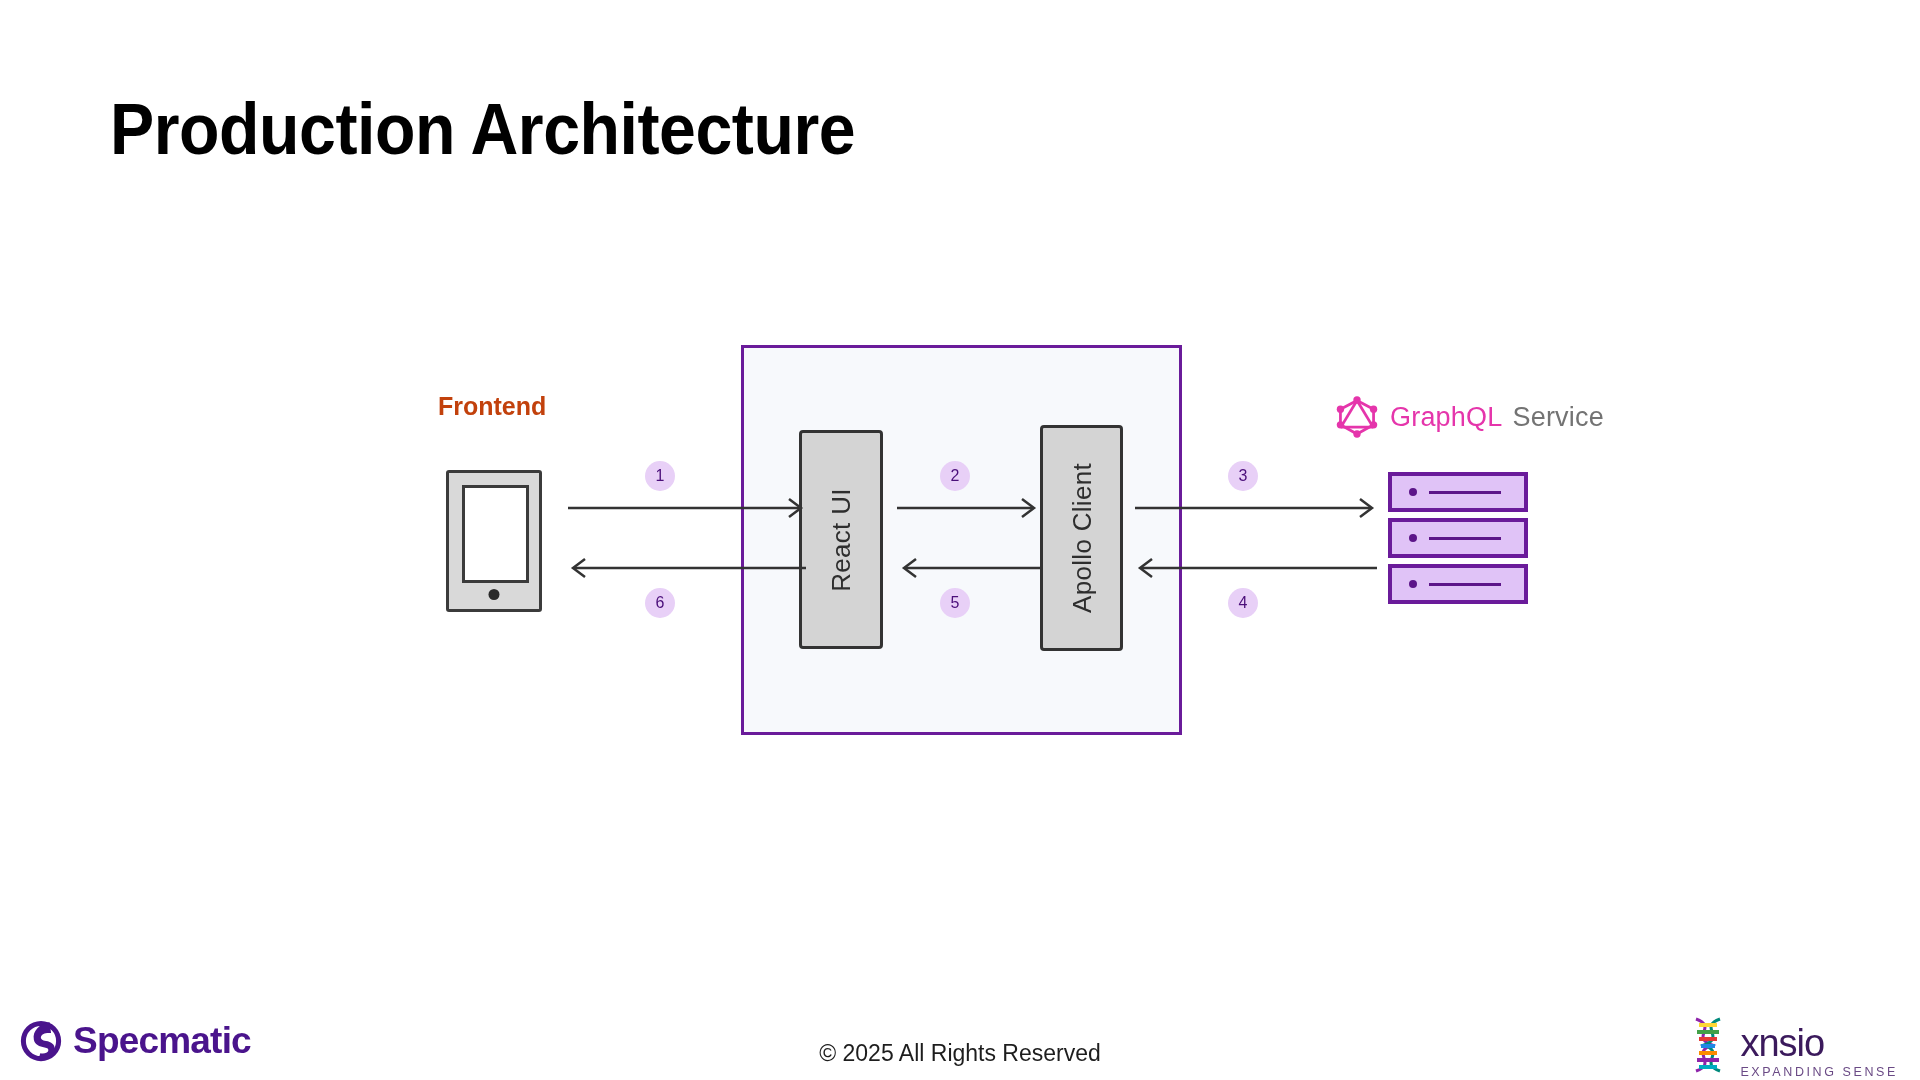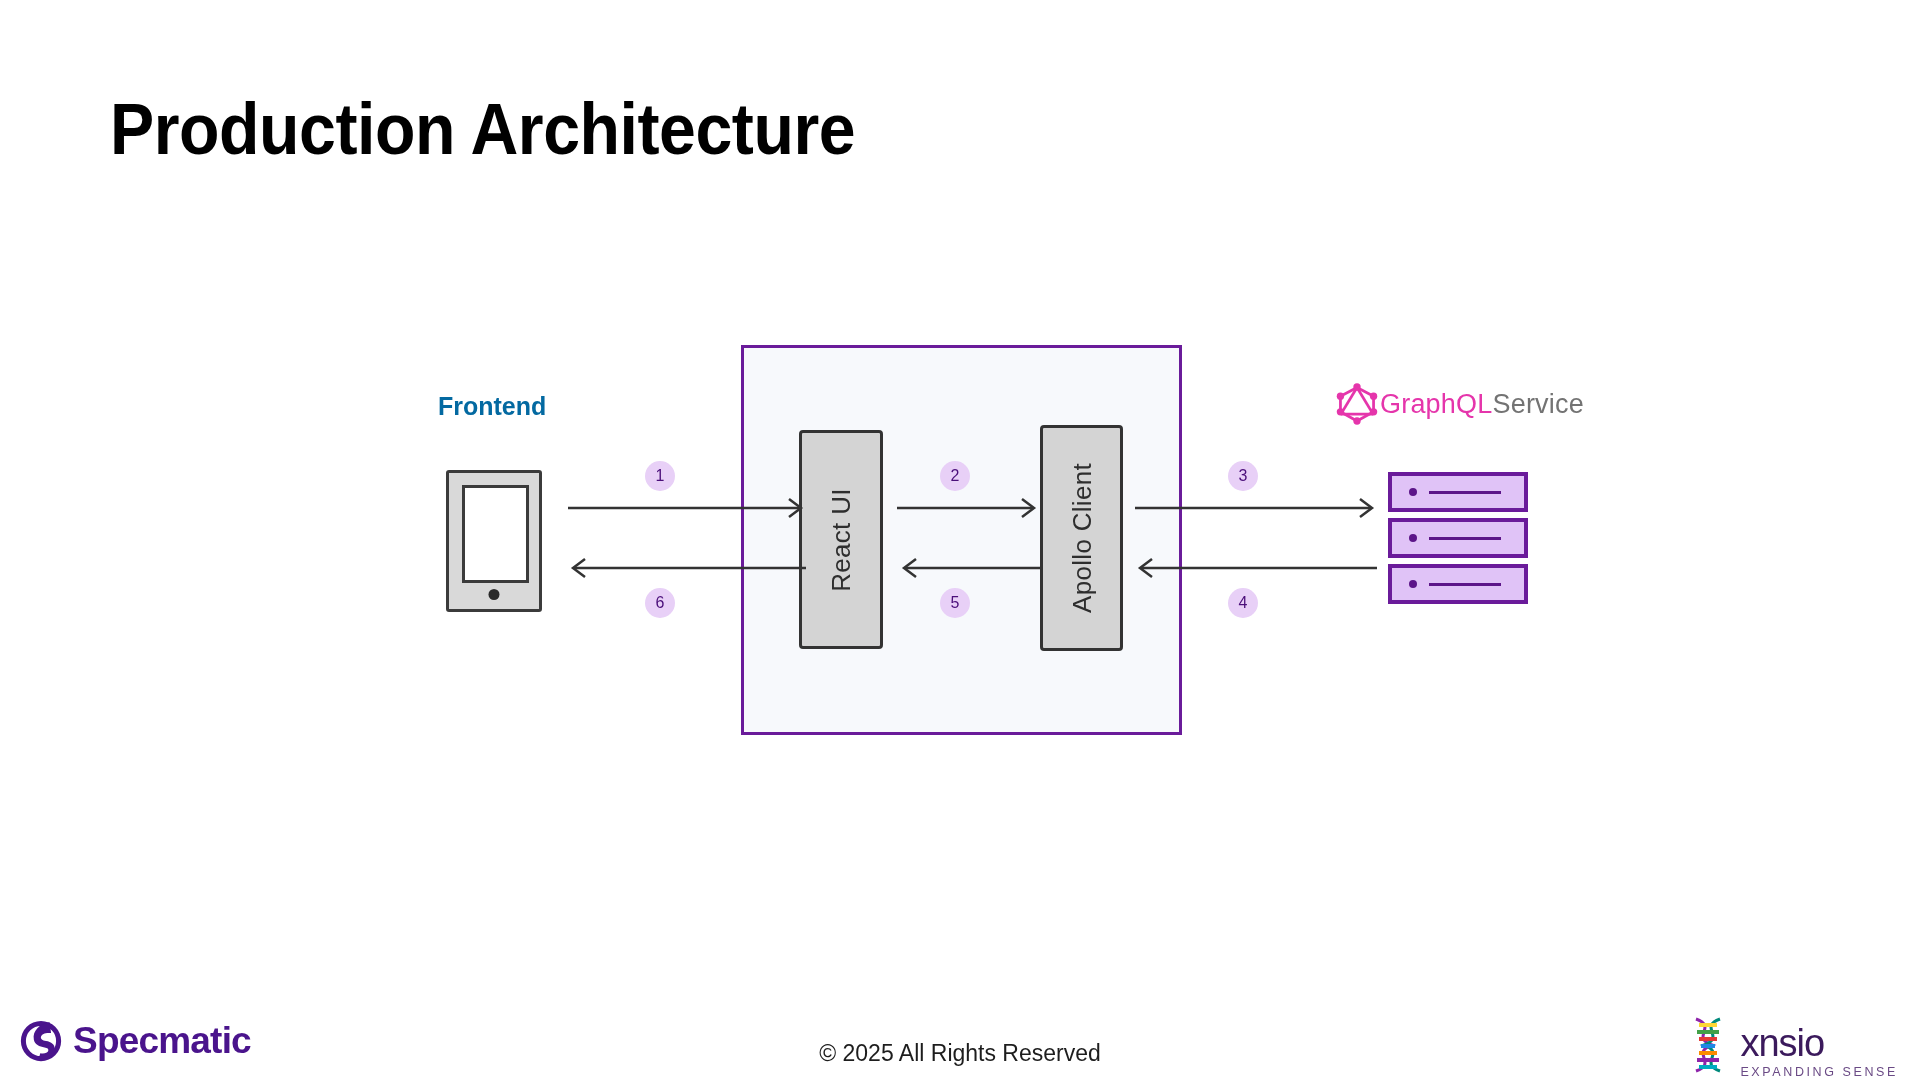--- a/index.html
+++ b/index.html
@@ -35,21 +35,21 @@
     white-space: nowrap;
   }
 
   
   .frontend-label {
     position: absolute;
     left: 438px;
     top: 392px;
     font-size: 25px;
     font-weight: bold;
-    color: #0369a1;
+    color: #c2410c;
     white-space: nowrap;
   }
 
   
   .device {
     position: absolute;
     left: 446px;
     top: 470px;
     width: 96px;
     height: 142px;
@@ -105,23 +105,24 @@
     color: #2e2e2e;
     letter-spacing: 0.3px;
   }
   #box-react  { left: 799px;  top: 430px; width: 84px;  height: 219px; }
   #box-apollo { left: 1040px; top: 425px; width: 83px;  height: 226px; }
 
   
   .gql-heading {
     position: absolute;
     left: 1334px;
-    top: 381px;
-    display: flex;
-    align-items: center;
+    top: 394px;
+    display: flex;
+    align-items: center;
+    gap: 10px;
     white-space: nowrap;
     text-align: right;
   }
   .gql-logo { width: 46px; height: 46px; display: block; }
   .gql-word {
     font-size: 27px;
     color: #e535ab;
     letter-spacing: 0.2px;
   }
   .gql-service {

